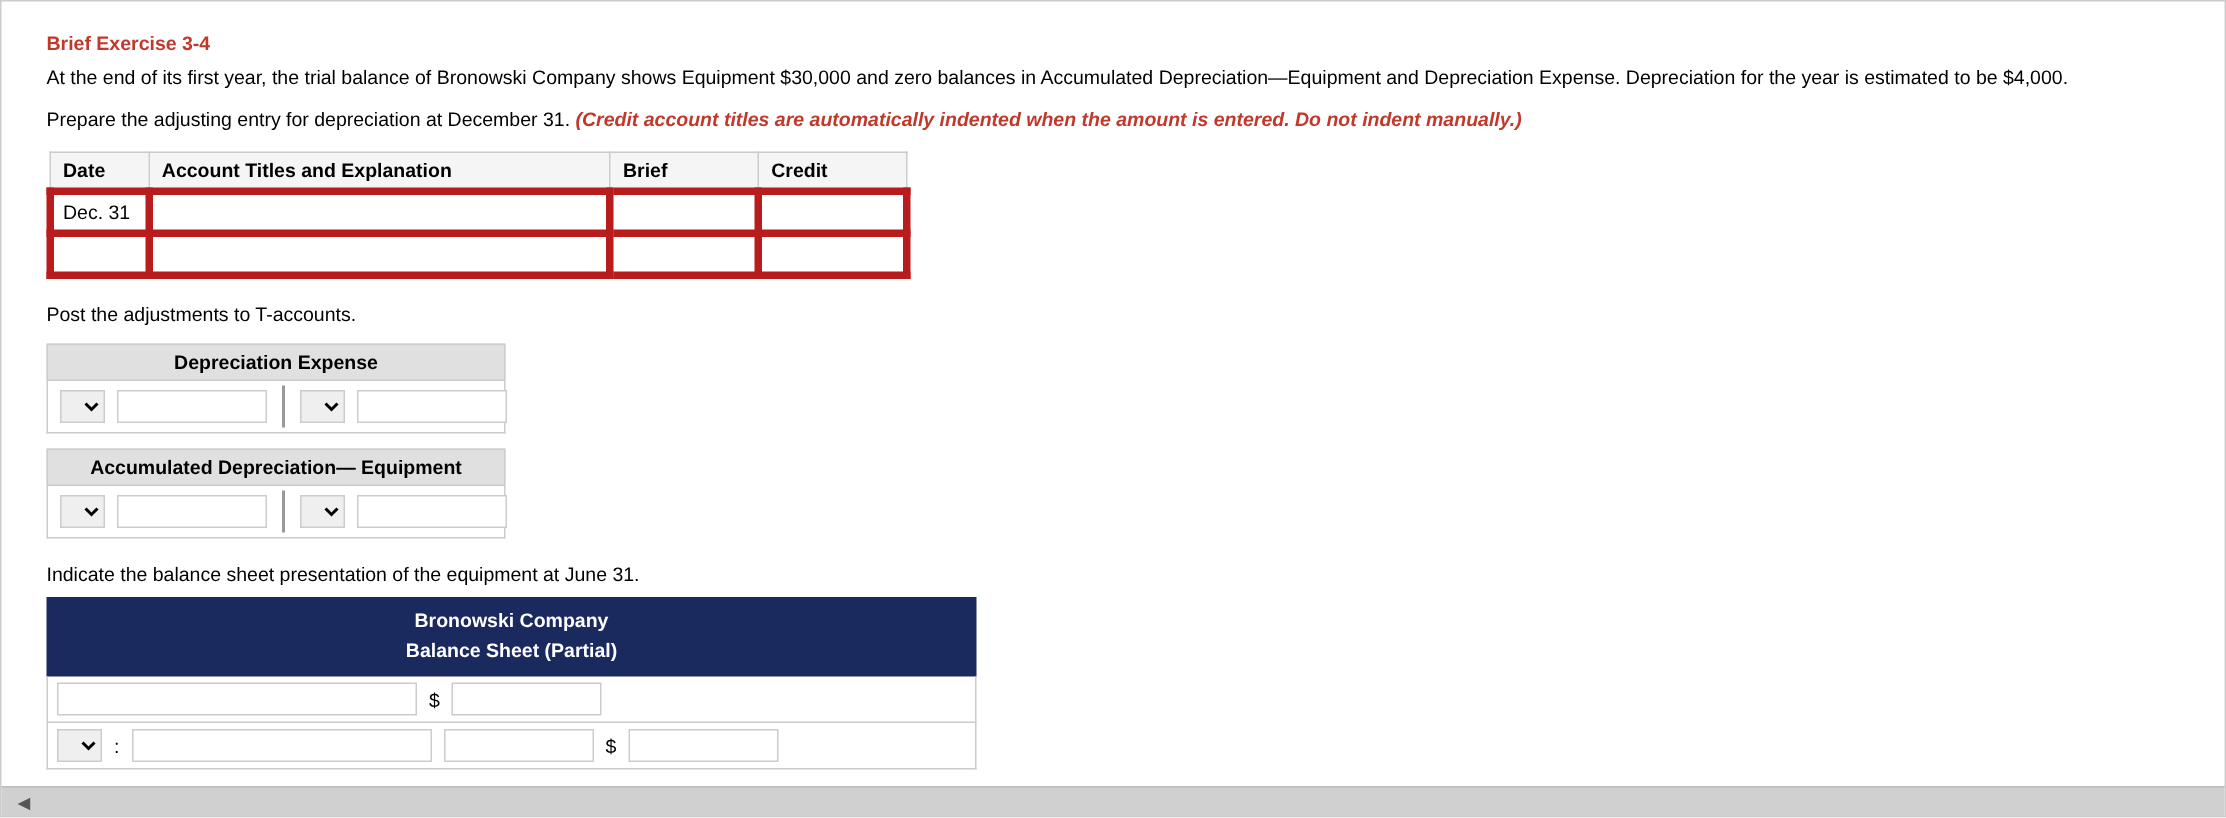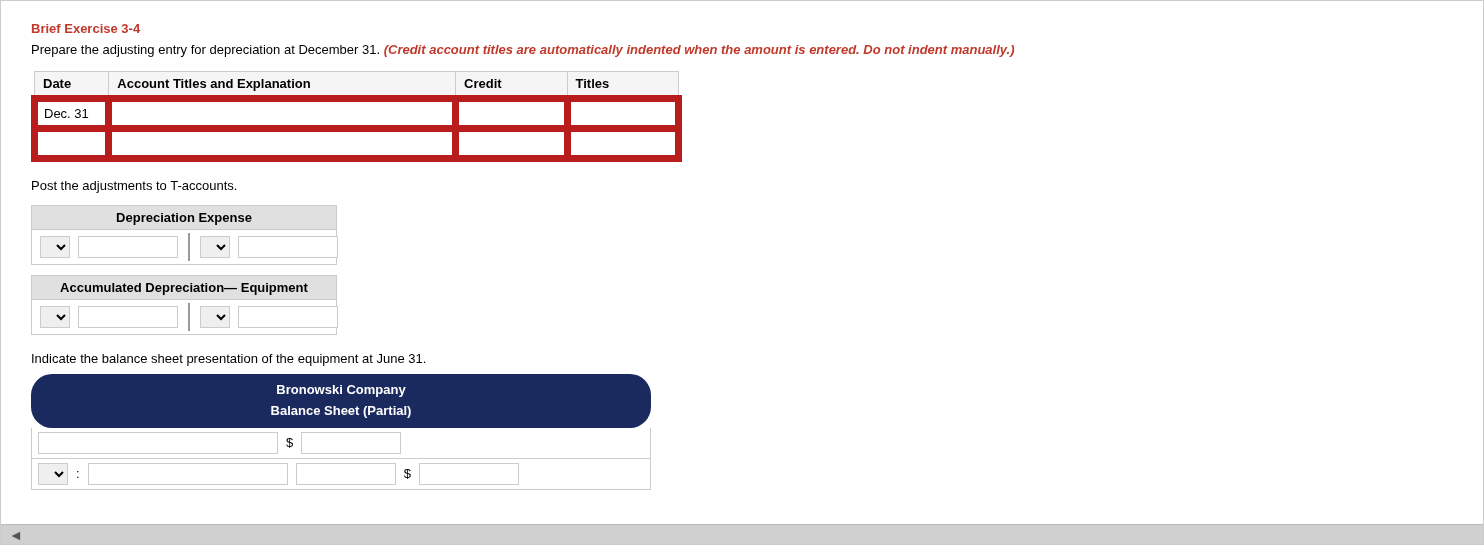--- a/index.html
+++ b/index.html
@@ -35,32 +35,32 @@
     }
     .instruction em {
       color: #c0392b;
       font-style: italic;
       font-weight: bold;
     }
     
     .journal-table {
       border-collapse: collapse;
       margin-bottom: 16px;
-      width: 651px;
+      width: 576px;
     }
     .journal-table th {
       border: 1px solid #ccc;
       background: #f5f5f5;
       padding: 4px 8px;
       text-align: left;
       font-weight: bold;
       font-size: 13px;
     }
     .journal-table td {
-      border: 7px solid #b91c1c;
+      border: 5px solid #b91c1c;
       padding: 2px 4px;
     }
     .journal-table input[type="text"] {
       border: none;
       outline: none;
       width: 100%;
       font-size: 13px;
       padding: 2px;
       background: transparent;
     }
@@ -135,21 +135,20 @@
     }
     .bs-header {
       background: #1a2a5e;
       color: #fff;
       text-align: center;
       padding: 6px;
       font-weight: bold;
       font-size: 13px;
       width: 620px;
       line-height: 1.6;
-      border-radius: 21px;
     }
     .bs-row {
       display: flex;
       align-items: center;
       padding: 4px 6px;
       gap: 8px;
       width: 620px;
       border-left: 1px solid #ccc;
       border-right: 1px solid #ccc;
       border-bottom: 1px solid #ccc;
@@ -188,33 +187,34 @@
       cursor: pointer;
     }
   </style>
 </head>
 <body>
 
 <div class="page-wrapper">
 
   <div class="title">Brief Exercise 3-4</div>
 
+  <div class="description">At the end of its first year, the trial balance of Bronowski Company shows Equipment $30,000 and zero balances in Accumulated Depreciation—Equipment and Depreciation Expense. Depreciation for the year is estimated to be $4,000.</div>
 
   <div class="instruction">
     <span>Prepare the adjusting entry for depreciation at December 31.</span>
     <em>(Credit account titles are automatically indented when the amount is entered. Do not indent manually.)</em>
   </div>
 
   <table class="journal-table">
     <thead>
       <tr>
         <th class="date-col">Date</th>
         <th class="account-col">Account Titles and Explanation</th>
-        <th class="debit-col">Credit</th>
-        <th class="credit-col">Titles</th>
+        <th class="debit-col">Brief</th>
+        <th class="credit-col">Credit</th>
       </tr>
     </thead>
     <tbody>
       <tr>
         <td class="date-col" style="padding:4px 6px;font-size:13px;">Dec. 31</td>
         <td class="account-col">
           <input type="text" style="">
         </td>
         <td class="debit-col">
           <input type="text" style="">

